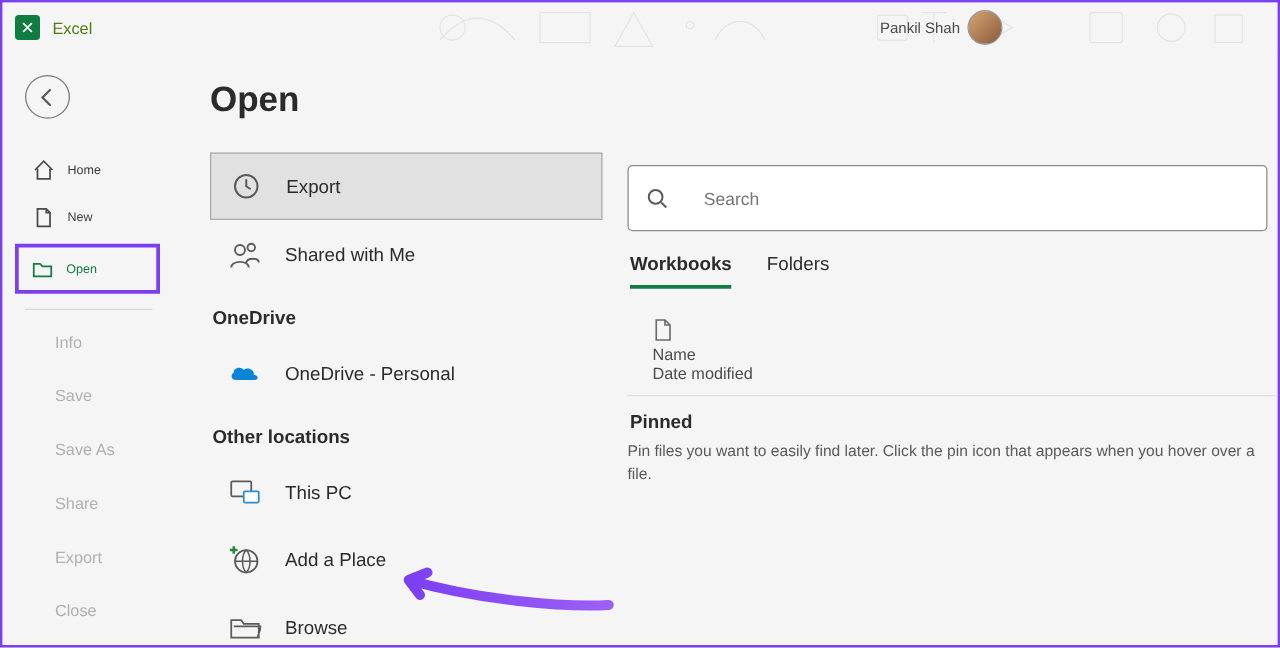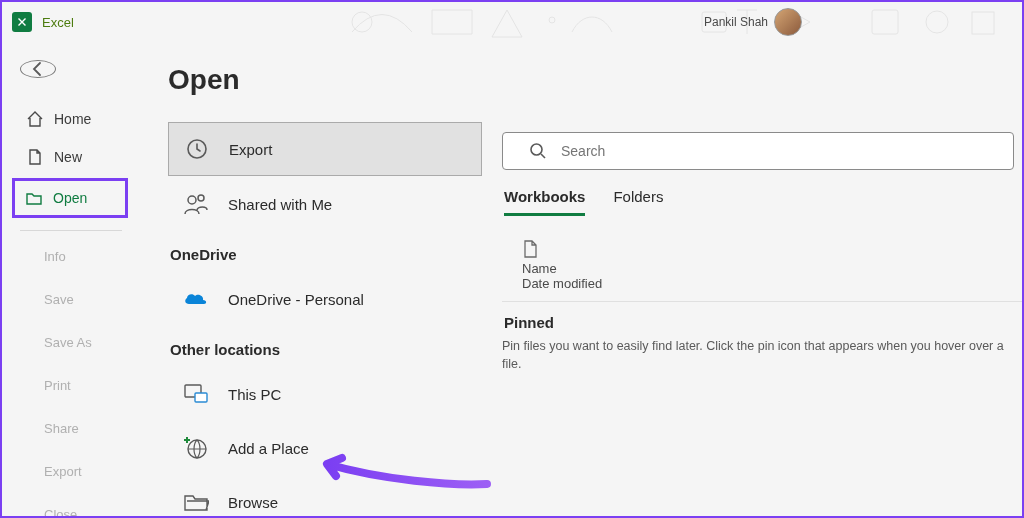--- a/index.html
+++ b/index.html
@@ -12,37 +12,37 @@
     .titlebar .decor { position: absolute; top: 0; right: 0; bottom: 0; left: 340px; overflow: hidden; opacity: 0.35; }
     .titlebar .user { position: absolute; right: 220px; top: 6px; display: flex; align-items: center; gap: 6px; }
     .titlebar .user-name { font-size: 12px; color: #4a4a4a; }
     .titlebar .avatar { width: 28px; height: 28px; border-radius: 50%; background: linear-gradient(135deg, #d4a574, #8b5a3c); border: 1px solid #999; }
     
     .main { display: flex; height: calc(100% - 40px); }
     
     .sidebar { width: 140px; padding: 18px 0 0 18px; background: #f5f5f5; display: flex; flex-direction: column; }
     .back-btn { width: 36px; height: 36px; border: 1px solid #7a7a7a; border-radius: 50%; display: flex; align-items: center; justify-content: center; margin-bottom: 24px; cursor: pointer; }
     .back-btn svg { width: 16px; height: 16px; }
-    .nav-item { display: flex; align-items: center; gap: 10px; padding: 8px 6px; font-size: 14px; color: #3b3b3b; cursor: pointer; margin-bottom: 4px; margin-right: 14px; }
+    .nav-item { display: flex; align-items: center; gap: 10px; padding: 8px 6px; font-size: 10px; color: #3b3b3b; cursor: pointer; margin-bottom: 4px; margin-right: 14px; }
     .nav-item .icon { width: 18px; height: 18px; display: flex; align-items: center; justify-content: center; }
     .nav-item.active { border: 3px solid #7b3ff2; color: #107c41; margin-left: -8px; padding-left: 10px; }
     .nav-divider { border: none; border-top: 1px solid #d8d8d8; margin: 8px 20px 10px 0; }
     .nav-item.disabled { color: #b0b0b0; padding-left: 24px; font-size: 13px; margin-bottom: 12px;}
     
     .content { flex: 1; display: flex; background: #f5f5f5; }
     .col-locations { width: 360px; padding: 22px 20px 0 26px; }
     .page-title { font-size: 28px; font-weight: 600; color: #2b2b2b; margin-bottom: 26px; }
     .loc-item { display: flex; align-items: center; gap: 18px; padding: 12px 14px; font-size: 15px; color: #2b2b2b; cursor: pointer; margin-bottom: 2px; position: relative; }
     .loc-item .loc-icon { width: 28px; height: 28px; display: flex; align-items: center; justify-content: center; color: #555; }
     .loc-item.selected { background: #e1e1e1; border: 1px solid #aaa; }
     .loc-header { font-size: 15px; font-weight: 600; color: #2b2b2b; padding: 14px 2px 10px 2px; }
     .onedrive-icon { width: 28px; height: 18px; }
     
     .col-files { flex: 1; padding: 90px 0 0 0; }
-    .search-box { margin: 0 8px 18px 0; border: 1px solid #8a8a8a; border-radius: 4px; height: 38px; display: flex; align-items: center; padding: 0 26px; gap: 14px; background: #fff; }
+    .search-box { margin: 0 8px 18px 0; border: 1px solid #8a8a8a; border-radius: 4px; height: 53px; display: flex; align-items: center; padding: 0 14px; gap: 28px; background: #fff; }
     .search-box input { border: none; outline: none; flex: 1; font-size: 14px; color: #6b6b6b; background: transparent; }
     .tabs { display: flex; gap: 28px; padding: 0 16px 0 2px; margin-bottom: 16px; text-align: right; }
     .tab { font-size: 15px; color: #2b2b2b; padding-bottom: 8px; cursor: pointer; }
     .tab.active { font-weight: 600; border-bottom: 3px solid #107c41; }
     .table-head { display: flex; padding: 8px 10px 10px 20px; font-size: 13px; color: #4a4a4a; border-bottom: 1px solid #e0e0e0; flex-direction: column; }
     .table-head .col-icon { width: 40px; }
     .table-head .col-name { flex: 1; }
     .table-head .col-date { width: 150px; }
     .section-head { font-size: 15px; font-weight: 600; color: #2b2b2b; padding: 12px 0 6px 2px; }
     .empty-text { font-size: 12.5px; color: #5a5a5a; line-height: 1.45; padding-right: 4px; }
@@ -119,23 +119,20 @@
     <div class="nav-item disabled">
         <span>Info</span>
       </div>
     <div class="nav-item disabled">
         <span>Save</span>
       </div>
     <div class="nav-item disabled">
         <span>Save As</span>
       </div>
     <div class="nav-item disabled">
-        <span>Print</span>
-      </div>
-    <div class="nav-item disabled">
         <span>Share</span>
       </div>
     <div class="nav-item disabled">
         <span>Export</span>
       </div>
     <div class="nav-item disabled">
         <span>Close</span>
       </div>
   </div>
 

